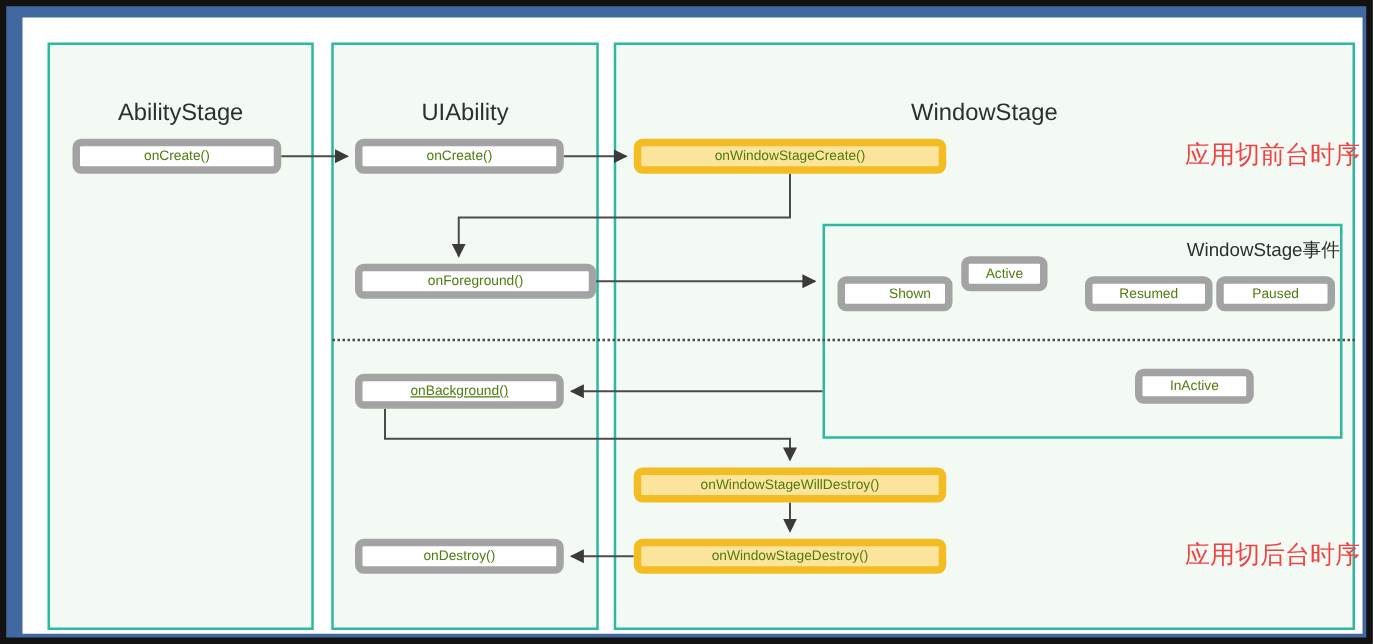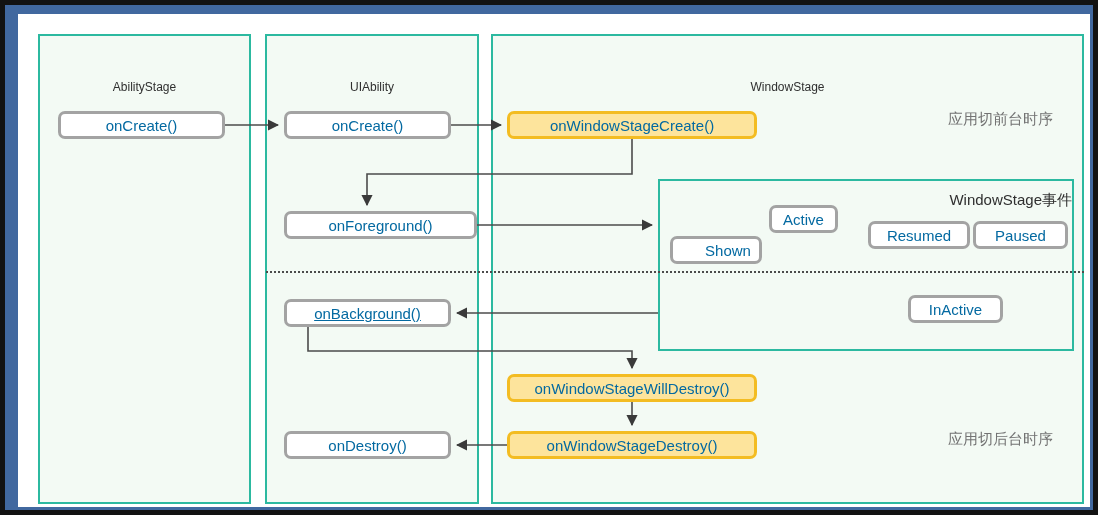--- a/index.html
+++ b/index.html
@@ -42,21 +42,21 @@
     position: absolute;
     background: #f3faf4;
     border: 2px solid #2cb9a0;
     box-sizing: border-box;
   }
   .panel-title {
     position: absolute;
     left: 0; right: 0;
     top: 44px;
     text-align: center;
-    font-size: 12px;
+    font-size: 19px;
     color: #2f2f2f;
     white-space: nowrap;
   }
 
   #panel-abilitystage { left: 20px;  top: 20px; width: 213px; height: 470px; }
   #panel-uiability    { left: 247px; top: 20px; width: 214px; height: 470px; }
   #panel-windowstage  { left: 473px; top: 20px; width: 593px; height: 470px; }
 
   
   #events-group {
@@ -73,24 +73,24 @@
     text-align: right;
     font-size: 15px;
     color: #2f2f2f;
     white-space: nowrap;
   }
 
   
   .node {
     position: absolute;
     box-sizing: border-box;
-    border: 3px solid #a3a3a3;
+    border: 6px solid #a3a3a3;
     border-radius: 7px;
-    font-size: 15px;
-    color: #0369a1;
+    font-size: 11px;
+    color: #4d7c0f;
     display: flex;
     align-items: center;
     justify-content: center;
     white-space: nowrap;
     height: 28px;
   }
   .node.plain  { background: #ffffff; }
   .node.filled { background: #fde49c; border-color: #f3bc22; }
 
   
@@ -101,32 +101,32 @@
   #node-ua-oncreate      { left: 266px; top: 97px;  width: 167px; }
   #node-ua-onforeground  { left: 266px; top: 197px; width: 193px; }
   #node-ua-onbackground  { left: 266px; top: 285px; width: 167px; text-decoration: underline; }
 
   
   #node-ws-create       { left: 489px; top: 97px;  width: 250px; }
   #node-ws-willdestroy  { left: 489px; top: 360px; width: 250px; }
   #node-ws-destroy      { left: 489px; top: 417px; width: 250px; }
 
   
-  #chip-shown    { left: 652px; top: 222px; width: 92px; padding-left: 24px; }
+  #chip-shown    { left: 652px; top: 207px; width: 92px; padding-left: 24px; }
   #chip-active   { left: 751px; top: 191px; width: 69px; }
   #chip-resumed  { left: 850px; top: 207px; width: 102px; }
   #chip-paused   { left: 955px; top: 207px; width: 95px; }
   #chip-hidden   { left: 705px; top: 281px; width: 92px; }
   #chip-inactive { left: 890px; top: 281px; width: 95px; }
 
   
   .phase-caption {
     position: absolute;
-    font-size: 15px;
-    color: #737373;
+    font-size: 20px;
+    color: #ef4444;
     white-space: nowrap;
   }
   #caption-foreground { left: 930px; top: 96px; }
   #caption-background { left: 930px; top: 416px; }
 
   
   #phase-divider {
     position: absolute;
     left: 248px; top: 257px;
     width: 818px; height: 0;

